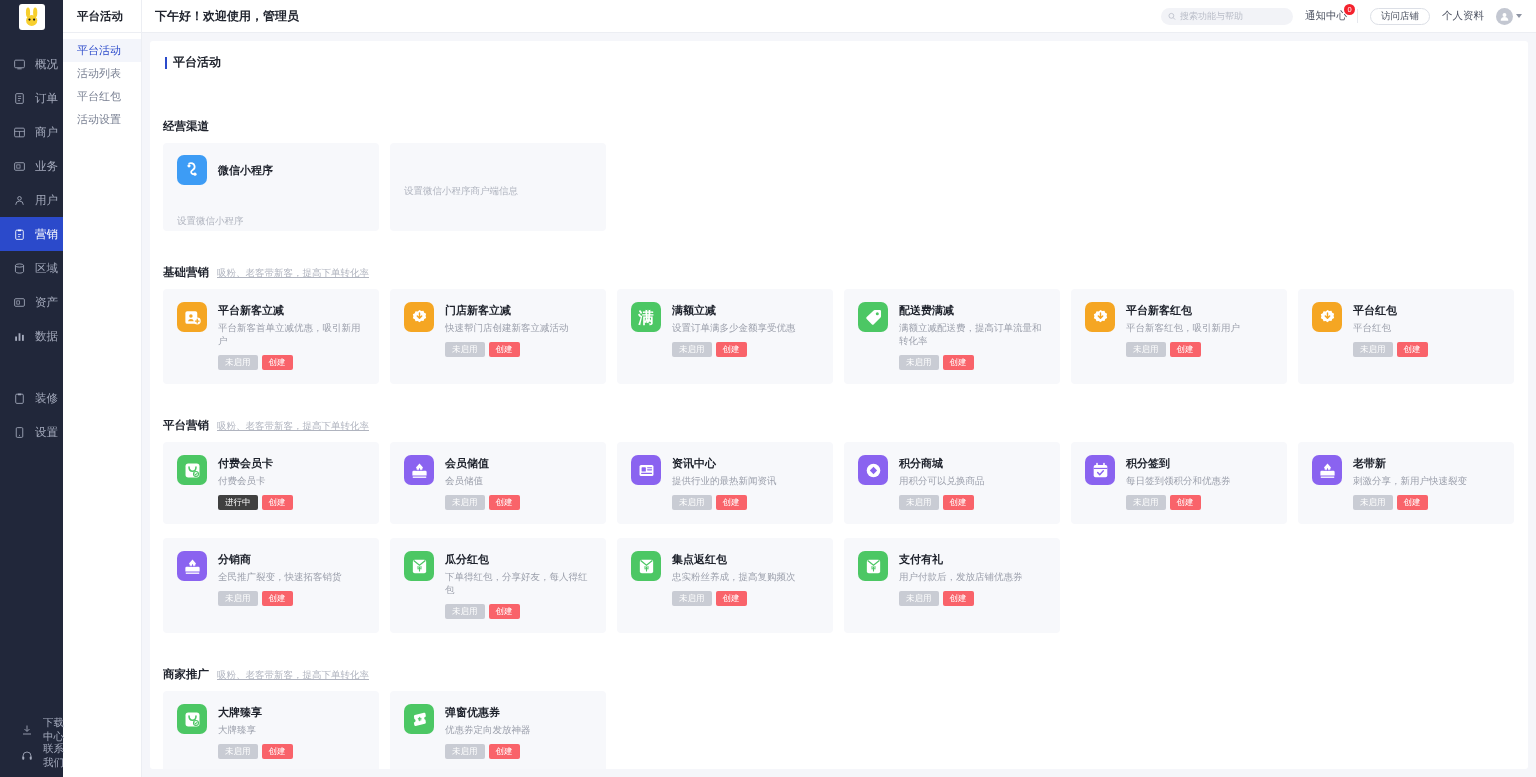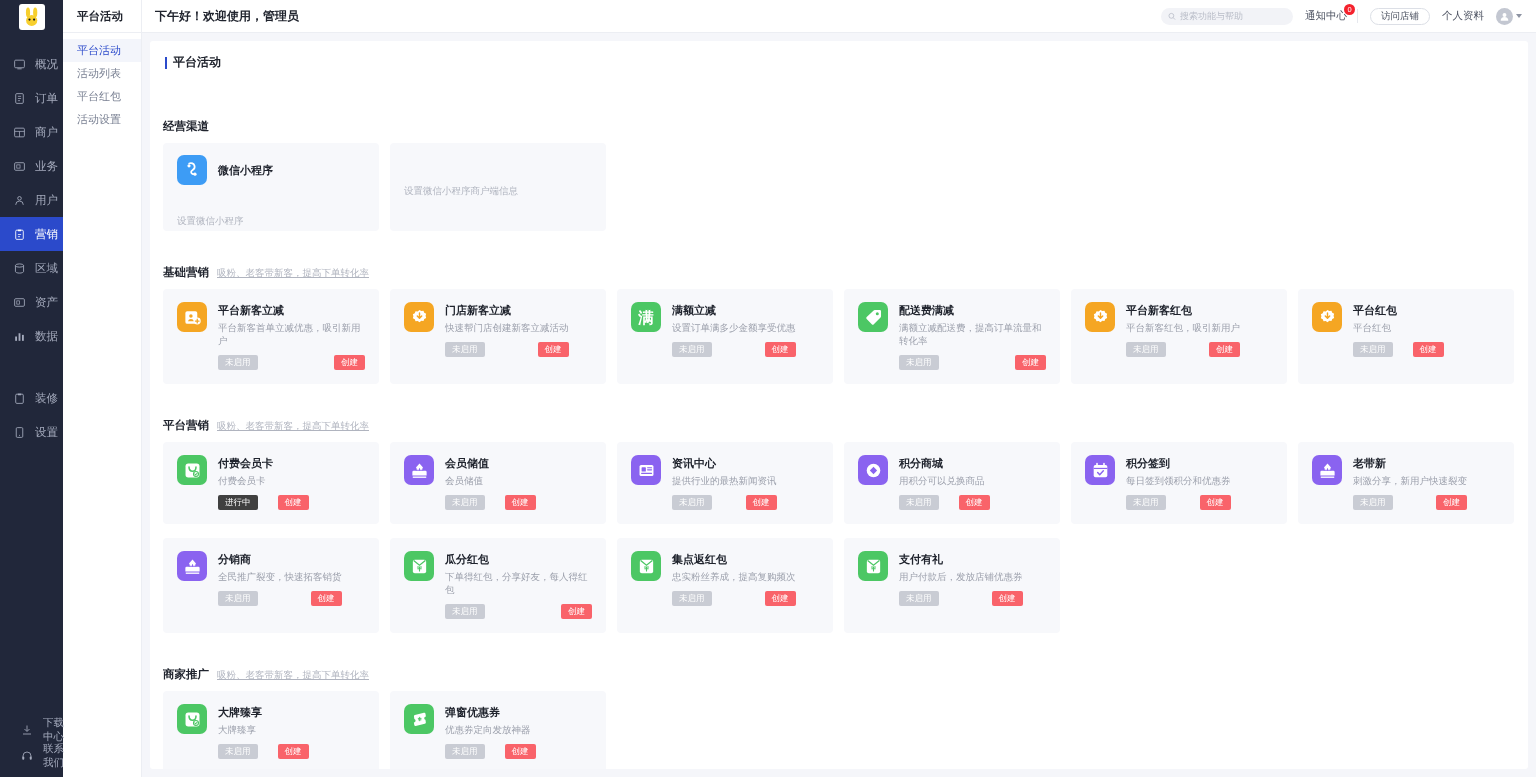--- a/index.html
+++ b/index.html
@@ -116,21 +116,21 @@
     padding: 13px 14px 14px 14px; position: relative;
   }
   .card-row { display: flex; gap: 11px; }
   .card-icon {
     width: 30px; height: 30px; border-radius: 7px; flex: 0 0 30px;
     display: flex; align-items: center; justify-content: center;
   }
   .card-body { min-width: 0; padding-top: 1px; }
   .card-title { font-size: 11px; color: #20242e; font-weight: bold; line-height: 14px; }
   .card-desc { font-size: 9.5px; color: #9b9fab; margin-top: 4px; line-height: 13px; }
-  .card-tags { margin-top: 8px; display: flex; gap: 20px; align-items: center; justify-content: space-between; }
+  .card-tags { margin-top: 8px; display: flex; gap: 4px; align-items: center; }
   .tag {
     font-size: 8.5px; padding: 2px 7px; border-radius: 2px; line-height: 11px;
     display: inline-block;
   }
   .tag.off { background: #c9ccd4; color: #ffffff; }
   .tag.on  { background: #404040; color: #ffffff; }
   .tag.create { background: #f9636a; color: #ffffff; }
 
   
   .chan-grid { display: flex; gap: 11px; }

